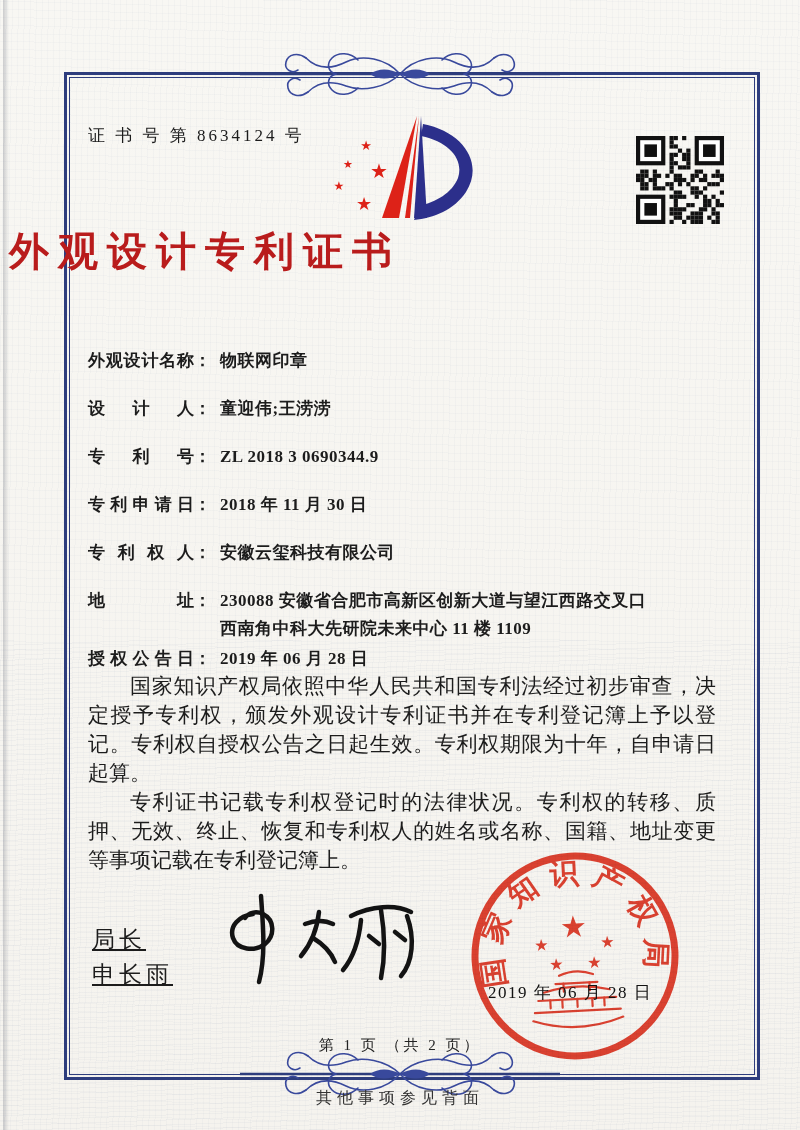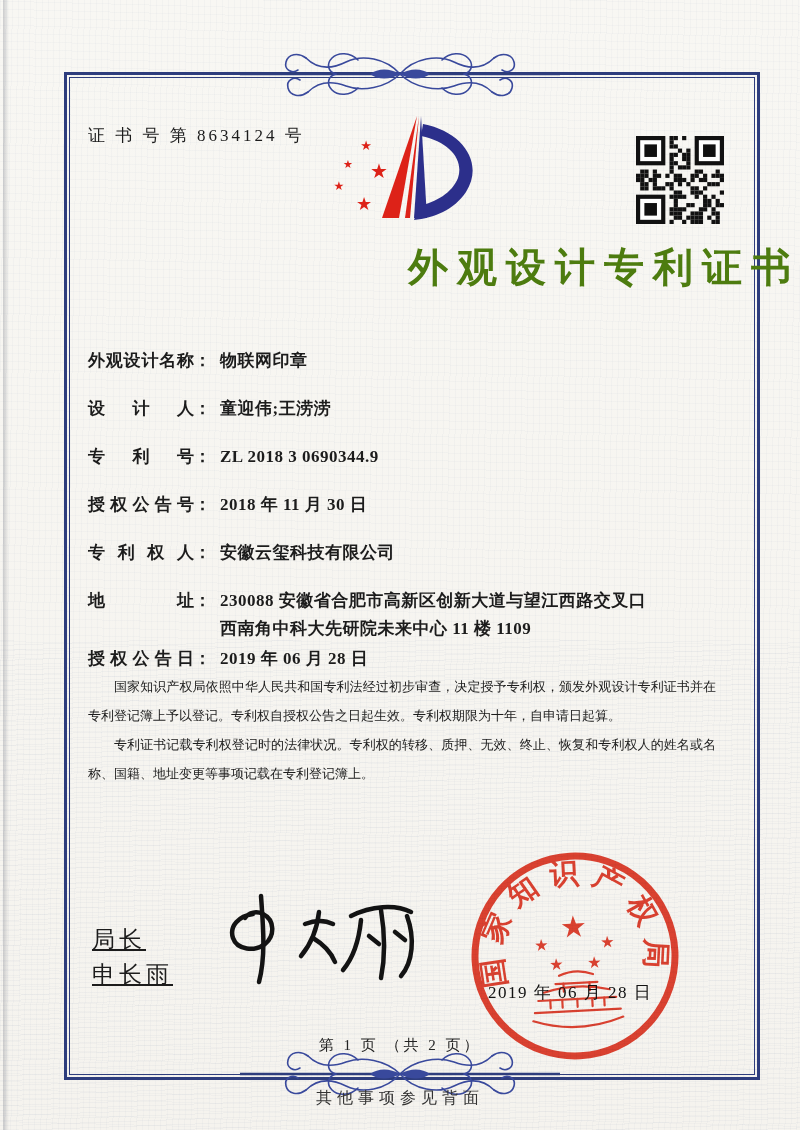--- a/index.html
+++ b/index.html
@@ -16,32 +16,32 @@
   .wave-extra{position:absolute;left:0;top:640px;width:100%;height:490px;pointer-events:none;
     background:repeating-linear-gradient(178deg, rgba(100,120,160,.05) 0 1px, rgba(0,0,0,0) 1px 5px);}
   .frame{position:absolute;left:64px;top:72px;width:690px;height:1002px;border:3px solid #2e3d7d;}
   .frame .inner{position:absolute;inset:2px;border:1px solid #2e3d7d;}
   .flourish{position:absolute;left:240px;width:320px;height:56px;}
   .fl-top{top:46px;}
   .fl-bot{top:1046px;transform:scaleY(-1);}
   .certno{position:absolute;left:88px;top:124px;font-size:17px;letter-spacing:3px;}
   .logo{position:absolute;left:326px;top:112px;width:154px;height:122px;}
   .qr{position:absolute;left:636px;top:136px;width:88px;height:88px;}
-  .title{position:absolute;left:0;top:240px;width:100%;text-align:right;
-    font-size:40px;font-weight:bold;letter-spacing:9px;text-indent:9px;color:#4d7c0f;}
+  .title{position:absolute;left:0;top:224px;width:100%;text-align:left;
+    font-size:40px;font-weight:bold;letter-spacing:9px;text-indent:9px;color:#b91c1c;}
   .fields{position:absolute;left:88px;top:350px;width:632px;font-size:17px;}
   .frow{margin-bottom:26px;line-height:22px;position:relative;white-space:nowrap;font-weight:bold;}
   .flabel{display:inline-block;width:106px;text-align:justify;text-align-last:justify;}
   .fcolon{display:inline-block;margin-right:9px;}
   .fvalue{letter-spacing:.5px;}
   .addr{margin-bottom:8px;}
   .addr .fvalue{display:inline-block;vertical-align:top;white-space:normal;width:490px;}
   .addr .l2{margin-top:6px;}
   .pair2{position:absolute;left:364px;top:0;}
-  .bodytext{position:absolute;left:88px;top:672px;width:628px;font-size:13px;
+  .bodytext{position:absolute;left:88px;top:672px;width:628px;font-size:21px;
     line-height:29px;text-align:justify;}
   .bodytext p{margin:0;text-indent:2em;}
   .director{position:absolute;left:92px;top:922px;font-size:23px;line-height:35px;letter-spacing:4px;text-decoration:underline;}
   .sig{position:absolute;left:205px;top:886px;width:215px;height:105px;}
   .seal{position:absolute;left:464px;top:845px;width:222px;height:222px;
     transform:rotate(-3deg);opacity:.95;mix-blend-mode:multiply;}
   .sealdate{position:absolute;left:488px;top:981px;font-size:17px;letter-spacing:1.5px;color:#111;}
   .pageno{position:absolute;left:0;top:1036px;width:100%;text-align:center;font-size:15px;letter-spacing:3px;color:#222;}
   .footnote{position:absolute;left:0;top:1088px;width:100%;text-align:center;font-size:16px;letter-spacing:5px;color:#333;}
 </style>
@@ -236,21 +236,21 @@
   <div class="frow">
     <span class="flabel">外观设计名称</span><span class="fcolon">：</span><span class="fvalue">物联网印章</span>
   </div>
   <div class="frow">
     <span class="flabel">设计人</span><span class="fcolon">：</span><span class="fvalue">童迎伟;王涝涝</span>
   </div>
   <div class="frow">
     <span class="flabel">专利号</span><span class="fcolon">：</span><span class="fvalue">ZL 2018 3 0690344.9</span>
   </div>
   <div class="frow">
-    <span class="flabel">授权公告号</span><span class="fcolon">：</span><span class="fvalue">2018 年 11 月 30 日</span>
+    <span class="flabel">专利申请日</span><span class="fcolon">：</span><span class="fvalue">2018 年 11 月 30 日</span>
   </div>
   <div class="frow">
     <span class="flabel">专利权人</span><span class="fcolon">：</span><span class="fvalue">安徽云玺科技有限公司</span>
   </div>
   <div class="frow addr">
     <span class="flabel">地址</span><span class="fcolon">：</span><span class="fvalue"><span>230088 安徽省合肥市高新区创新大道与望江西路交叉口</span><div class="l2">西南角中科大先研院未来中心 11 楼 1109</div></span>
   </div>
   <div class="frow">
     <span>
       <span class="flabel">授权公告日</span><span class="fcolon">：</span><span class="fvalue">2019 年 06 月 28 日</span>

